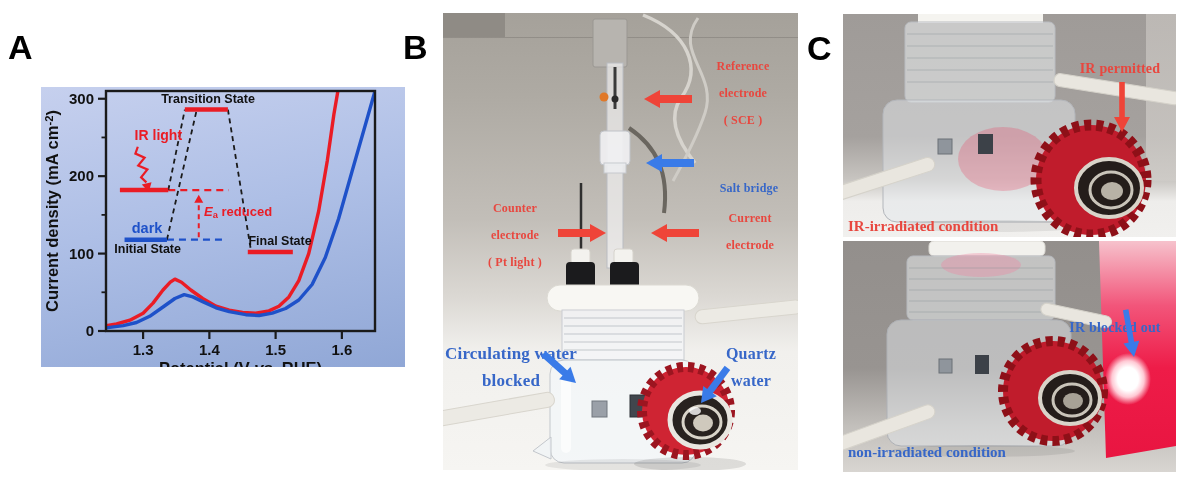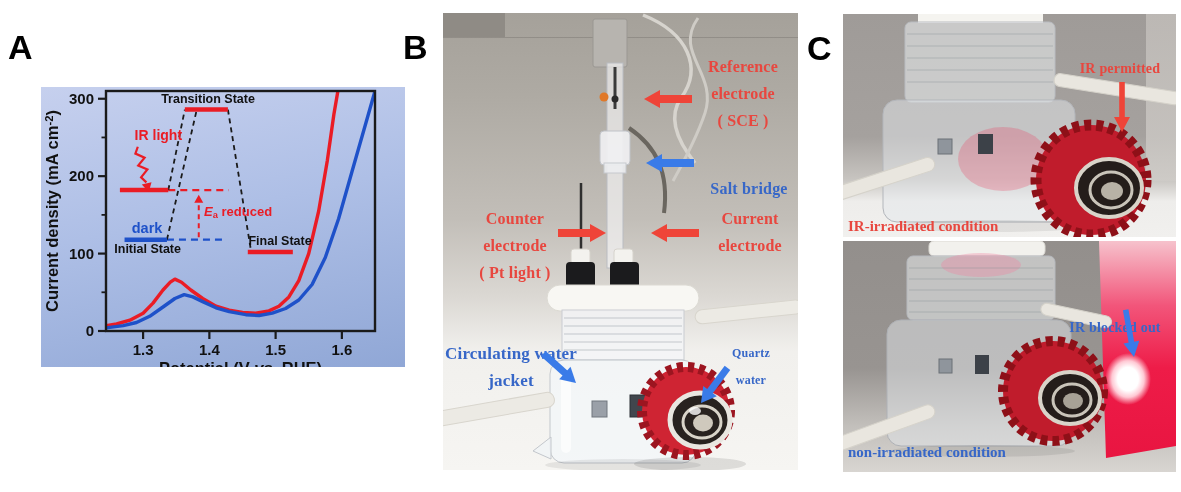--- a/index.html
+++ b/index.html
@@ -16,21 +16,21 @@
   #photo-b{left:443px;top:13px;width:355px;height:457px;
     background:linear-gradient(180deg,#a5a19a 0%,#aeaaa3 18%,#c2beb8 45%,#dbd8d3 62%,#f1f0ed 74%,#f6f5f2 100%);}
   #photo-c-top{left:843px;top:14px;width:333px;height:223px;
     background:linear-gradient(180deg,#9f9b98 0%,#a5a19e 55%,#c7c4c0 74%,#eeedeb 84%,#f1f0ee 100%);}
   #photo-c-bottom{left:843px;top:241px;width:333px;height:231px;
     background:linear-gradient(180deg,#938f8c 0%,#989491 55%,#c2bfbb 80%,#d8d5d1 100%);}
   .shape-svg,.overlay-svg{position:absolute;left:0;top:0;}
   .overlay-svg{pointer-events:none;}
   
   .plabel{position:absolute;font-family:"Liberation Serif",serif;font-weight:bold;
-          font-size:16px;line-height:27px;text-align:center;letter-spacing:.2px;}
+          font-size:12px;line-height:27px;text-align:center;letter-spacing:.2px;}
   .plabel.red{color:#e8473f;}
   .plabel.blue{color:#3767c8;margin-top:29px;}
   .caption{position:absolute;font-family:"Liberation Serif",serif;font-weight:bold;
            font-size:15px;text-align:left;}
   .caption.red{color:#e8473f;}
   .caption.blue{color:#3767c8;}
   
   .wall-patch{position:absolute;left:0;top:0;width:62px;height:24px;background:#8f8b85;}
   .wall-seam{position:absolute;left:0;top:24px;width:100%;height:1px;background:rgba(120,116,110,.45);}
   #ctop-right-strip{position:absolute;right:0;top:0;width:30px;height:75%;
@@ -167,34 +167,34 @@
     </svg>
 
     <div class="plabel red" style="left:252px;top:40px;width:96px">
       <span>Reference</span><br>
       <span>electrode</span><br>
       <span>( SCE )</span>
     </div>
     <div class="plabel blue" style="left:258px;top:133px;width:96px">
       <span>Salt bridge</span>
     </div>
-    <div class="plabel red" style="left:26px;top:192px;width:92px">
+    <div class="plabel red" style="left:26px;top:182px;width:92px">
       <span>Counter</span><br>
       <span>electrode</span><br>
       <span>( Pt light )</span>
     </div>
     <div class="plabel red" style="left:262px;top:192px;width:90px">
       <span>Current</span><br>
       <span>electrode</span>
     </div>
     <div class="plabel blue" style="left:0px;top:298px;width:136px;font-size:17px">
       <span>Circulating water</span><br>
-      <span>jacket</span>
-    </div>
-    <div class="plabel blue" style="left:272px;top:298px;width:72px;font-size:12px">
+      <span>blocked</span>
+    </div>
+    <div class="plabel blue" style="left:272px;top:298px;width:72px;font-size:16px">
       
       <span>Quartz</span><br>
       <span>water</span>
     </div>
 
     <svg class="overlay-svg" width="355" height="457">
       <g fill="#ef4438" transform="translate(201,86) rotate(180)">
         <polygon points="0,0 -16,-9 -16,9"></polygon>
           <rect x="-48" y="-4" width="33" height="8"></rect>
       </g>

